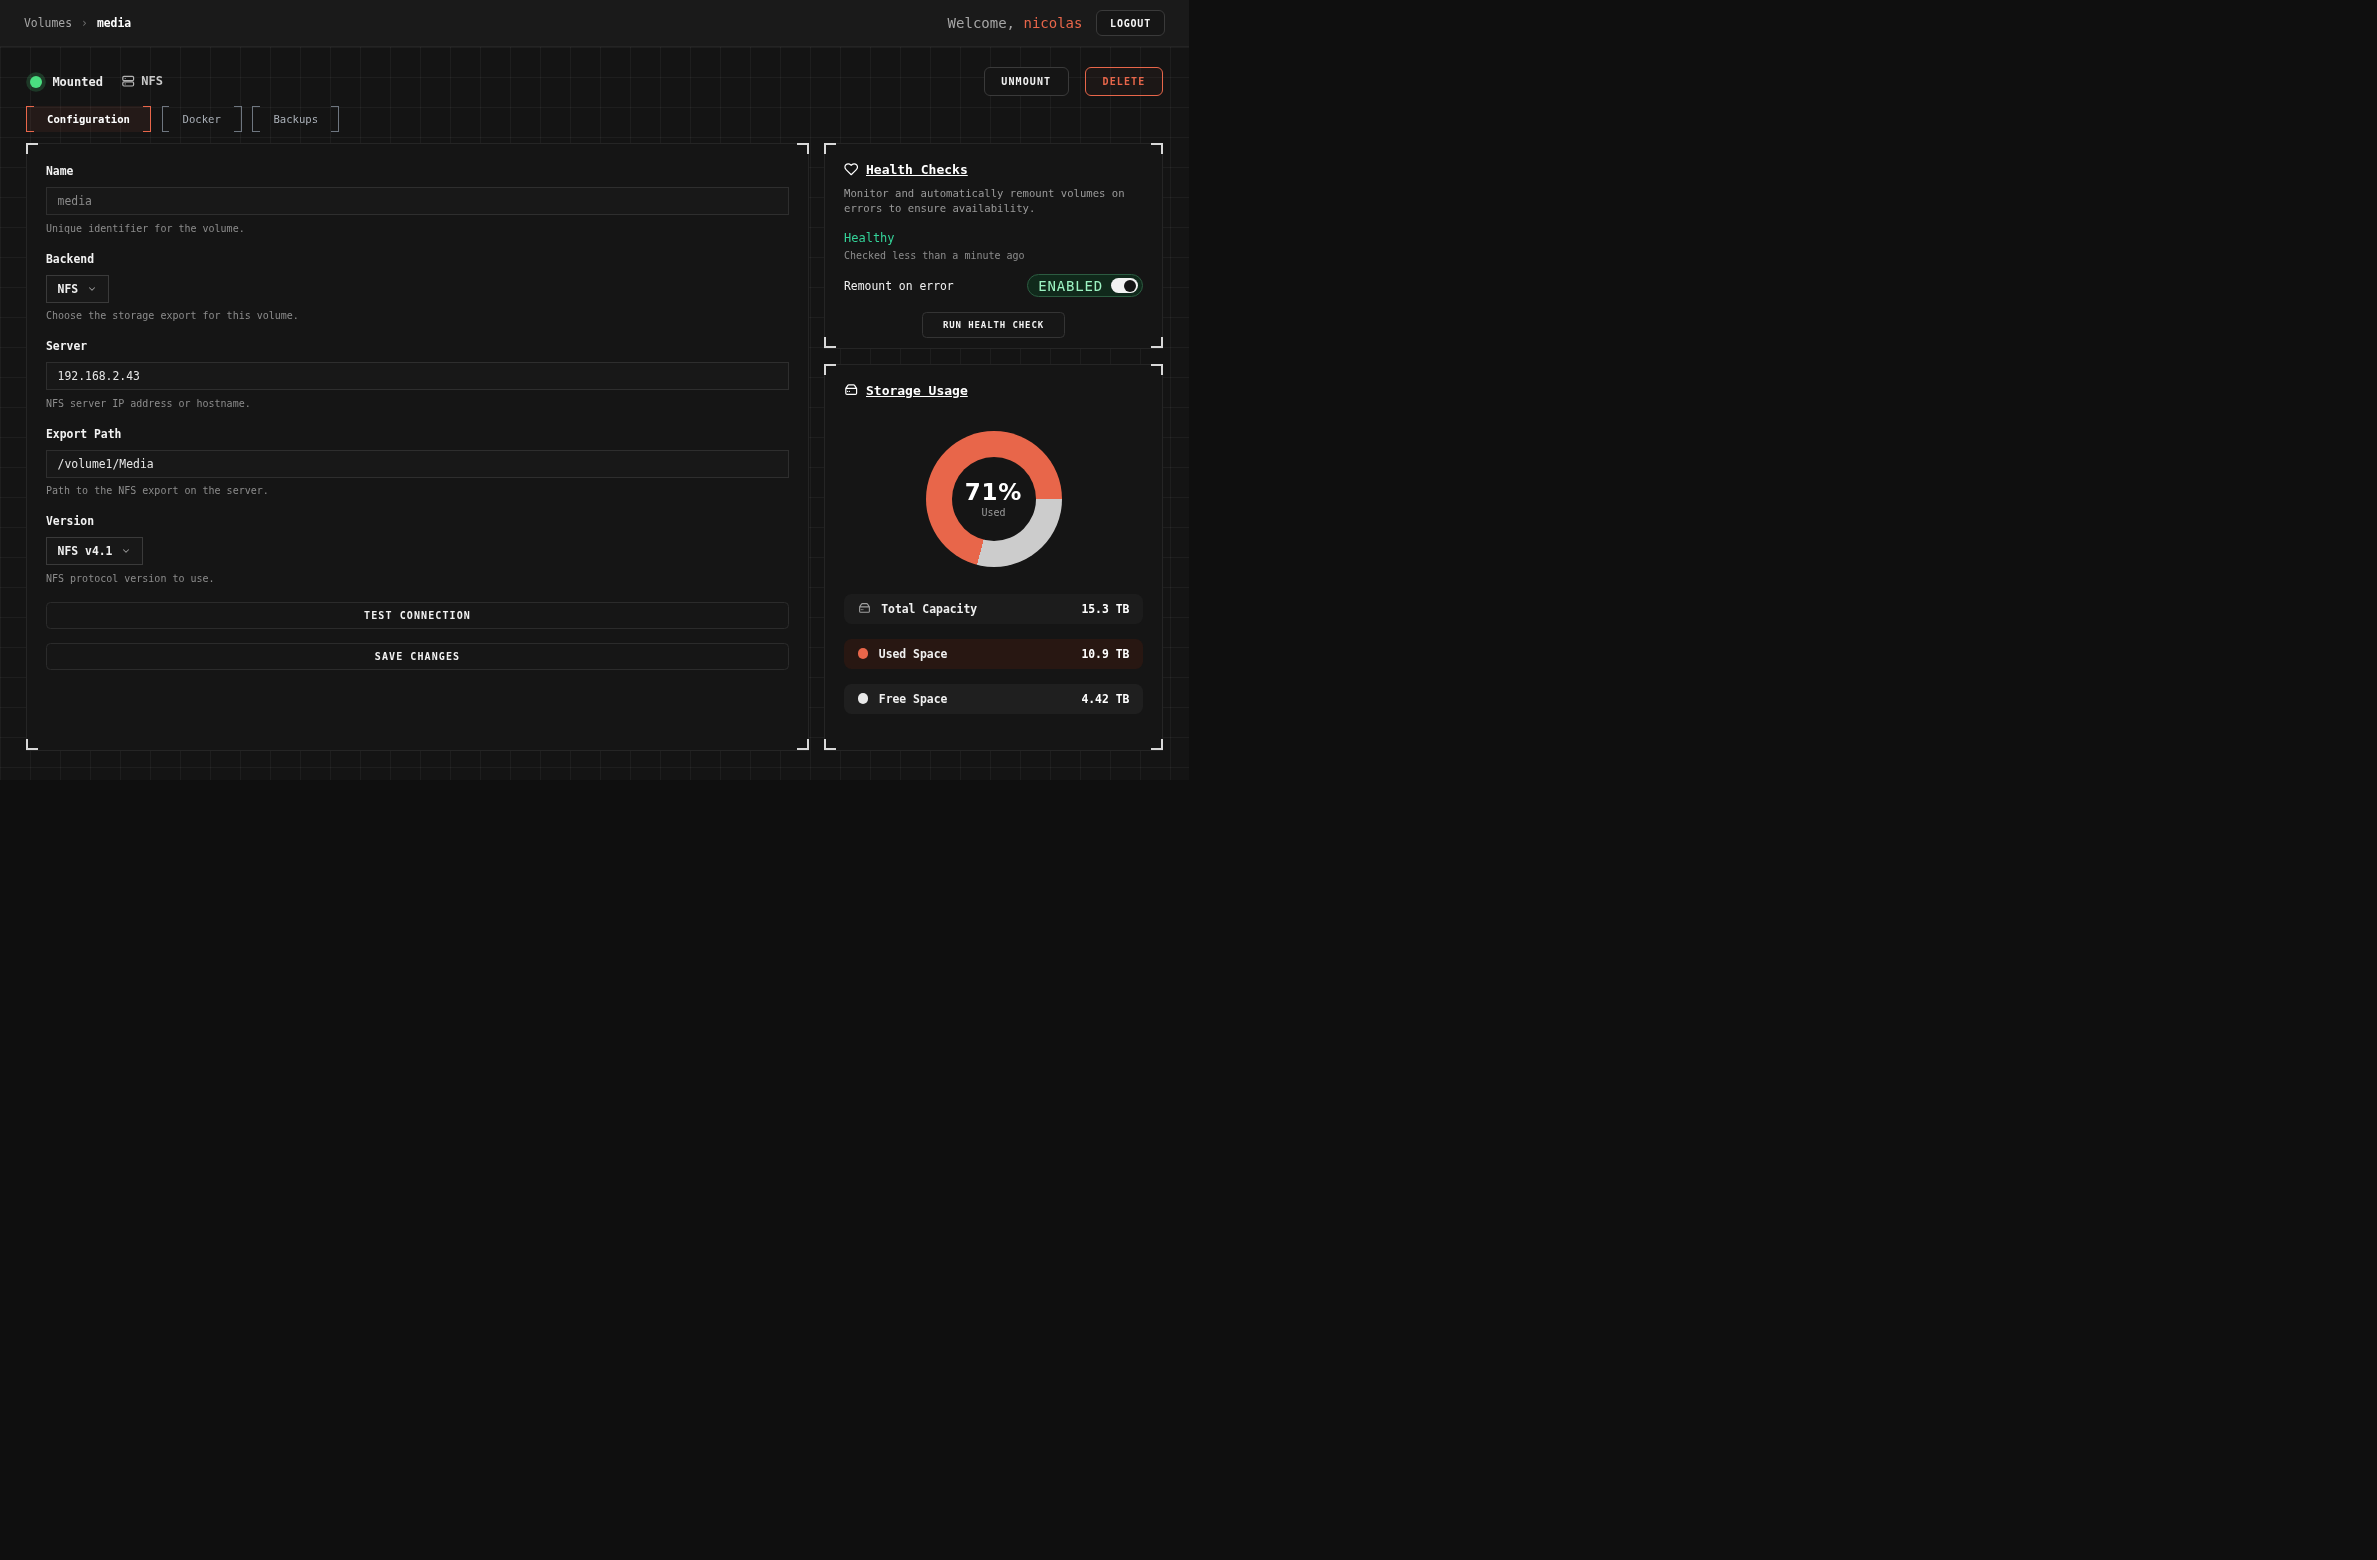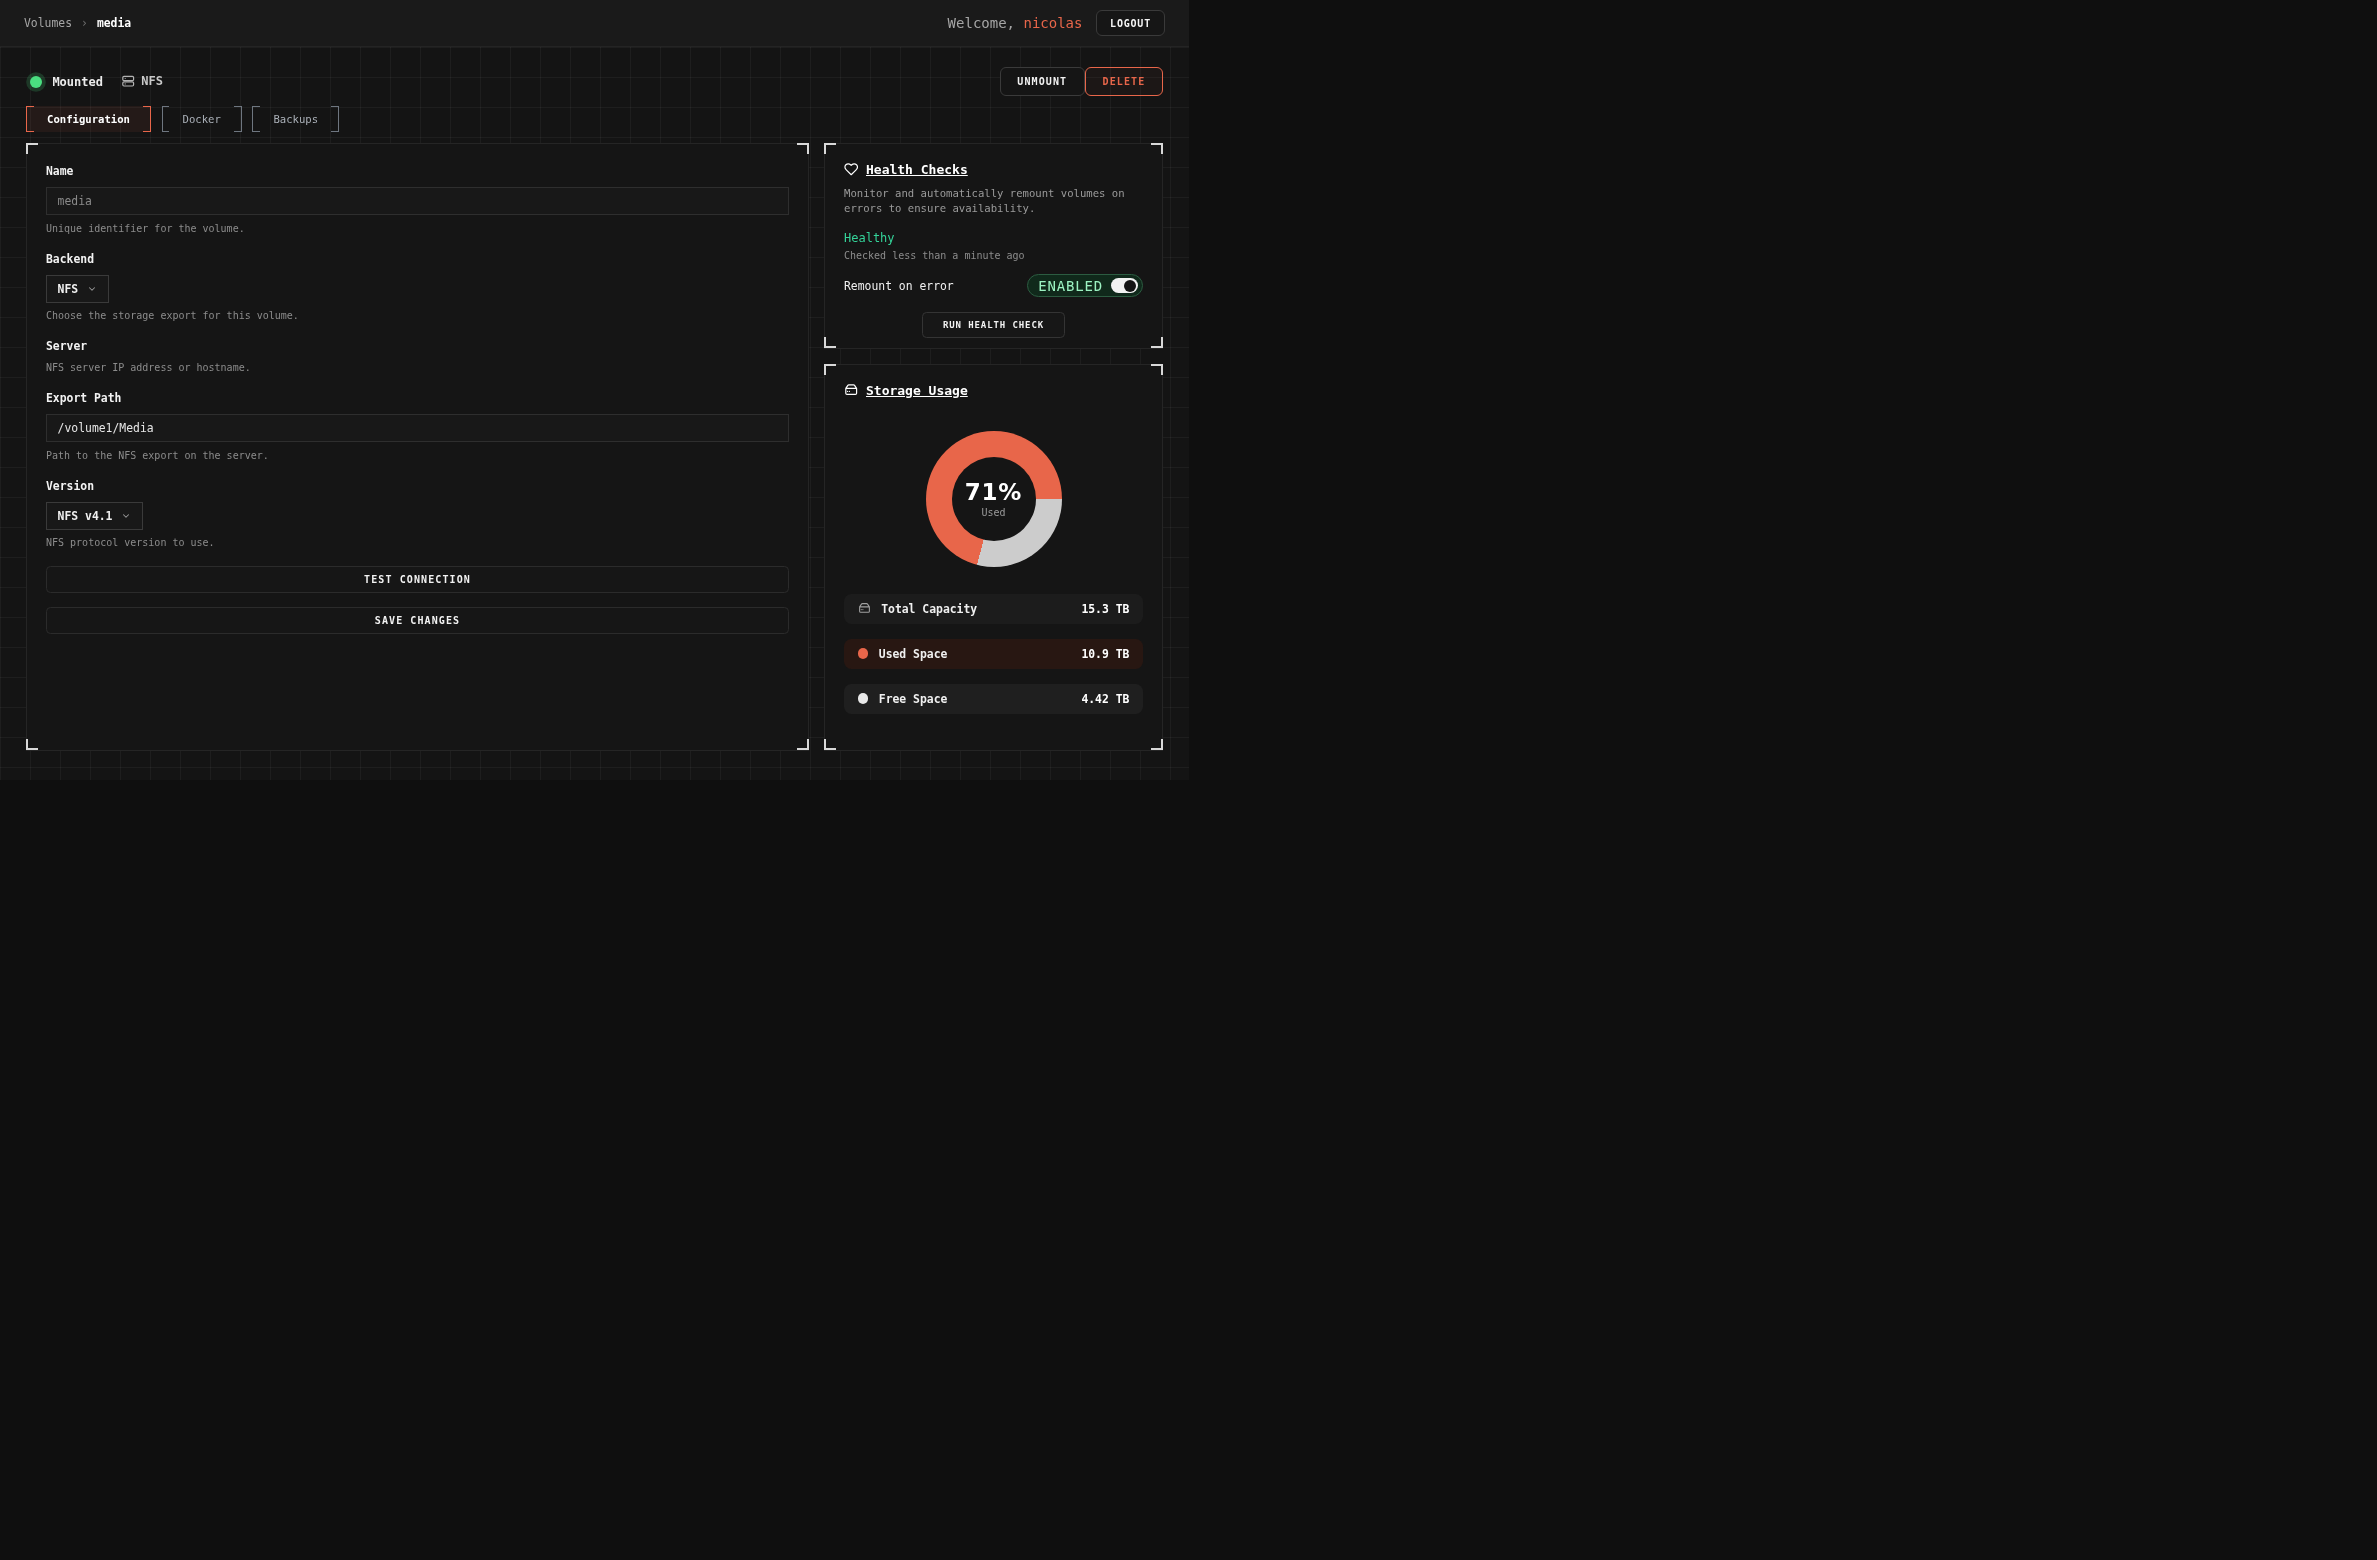--- a/index.html
+++ b/index.html
@@ -28,21 +28,21 @@
           background-size:30px 30px; }
 
   
   .status-row { display:flex; align-items:center; height:23px; }
   .status-dot { width:12px; height:12px; border-radius:50%; background:#4ade80;
                 box-shadow:0 0 0 3.8px rgba(74,222,128,0.18); margin-left:3.8px; }
   .status-label { margin-left:10.6px; font-size:12px; font-weight:700; color:#ebebeb; }
   .badge-nfs { margin-left:18px; display:flex; align-items:center; gap:6px;
                color:#c9c9c9; font-size:12px; font-weight:700; }
   .badge-nfs svg { stroke:#b3b3b3; }
-  .status-actions { margin-left:auto; display:flex; gap:0; }
+  .status-actions { margin-left:auto; display:flex; gap:16px; }
   .btn-unmount { background:#151515; border:0.8px solid #3a3a3a; border-radius:6px;
                  color:#f2f2f2; font-family:inherit; font-size:10px; font-weight:700;
                  letter-spacing:1.1px; padding:7.6px 16.7px; cursor:pointer; }
   .btn-delete { background:rgba(232,102,74,0.04); border:0.8px solid #e8664a; border-radius:6px;
                 color:#e8664a; font-family:inherit; font-size:10px; font-weight:700;
                 letter-spacing:1.1px; padding:7.6px 16.7px; cursor:pointer; }
 
   
   .tabs { display:flex; gap:10.6px; margin-top:13px; }
   .tab { position:relative; height:26px; display:flex; align-items:center;
@@ -182,20 +182,21 @@
           <span>NFS</span>
           <svg width="10" height="10" viewBox="0 0 24 24" fill="none" stroke-width="2.5" stroke-linecap="round" stroke-linejoin="round">
               <path d="M6 9l6 6 6-6"></path>
             </svg>
         </div>
         <div class="f-help">Choose the storage export for this volume.</div>
       </div>
 
       <div>
         <div class="f-label">Server</div>
+        <input class="f-input" value="192.168.2.43" style="">
         <div class="f-help">NFS server IP address or hostname.</div>
       </div>
 
       <div>
         <div class="f-label">Export Path</div>
         <input class="f-input" value="/volume1/Media" style="">
         <div class="f-help">Path to the NFS export on the server.</div>
       </div>
 
 

